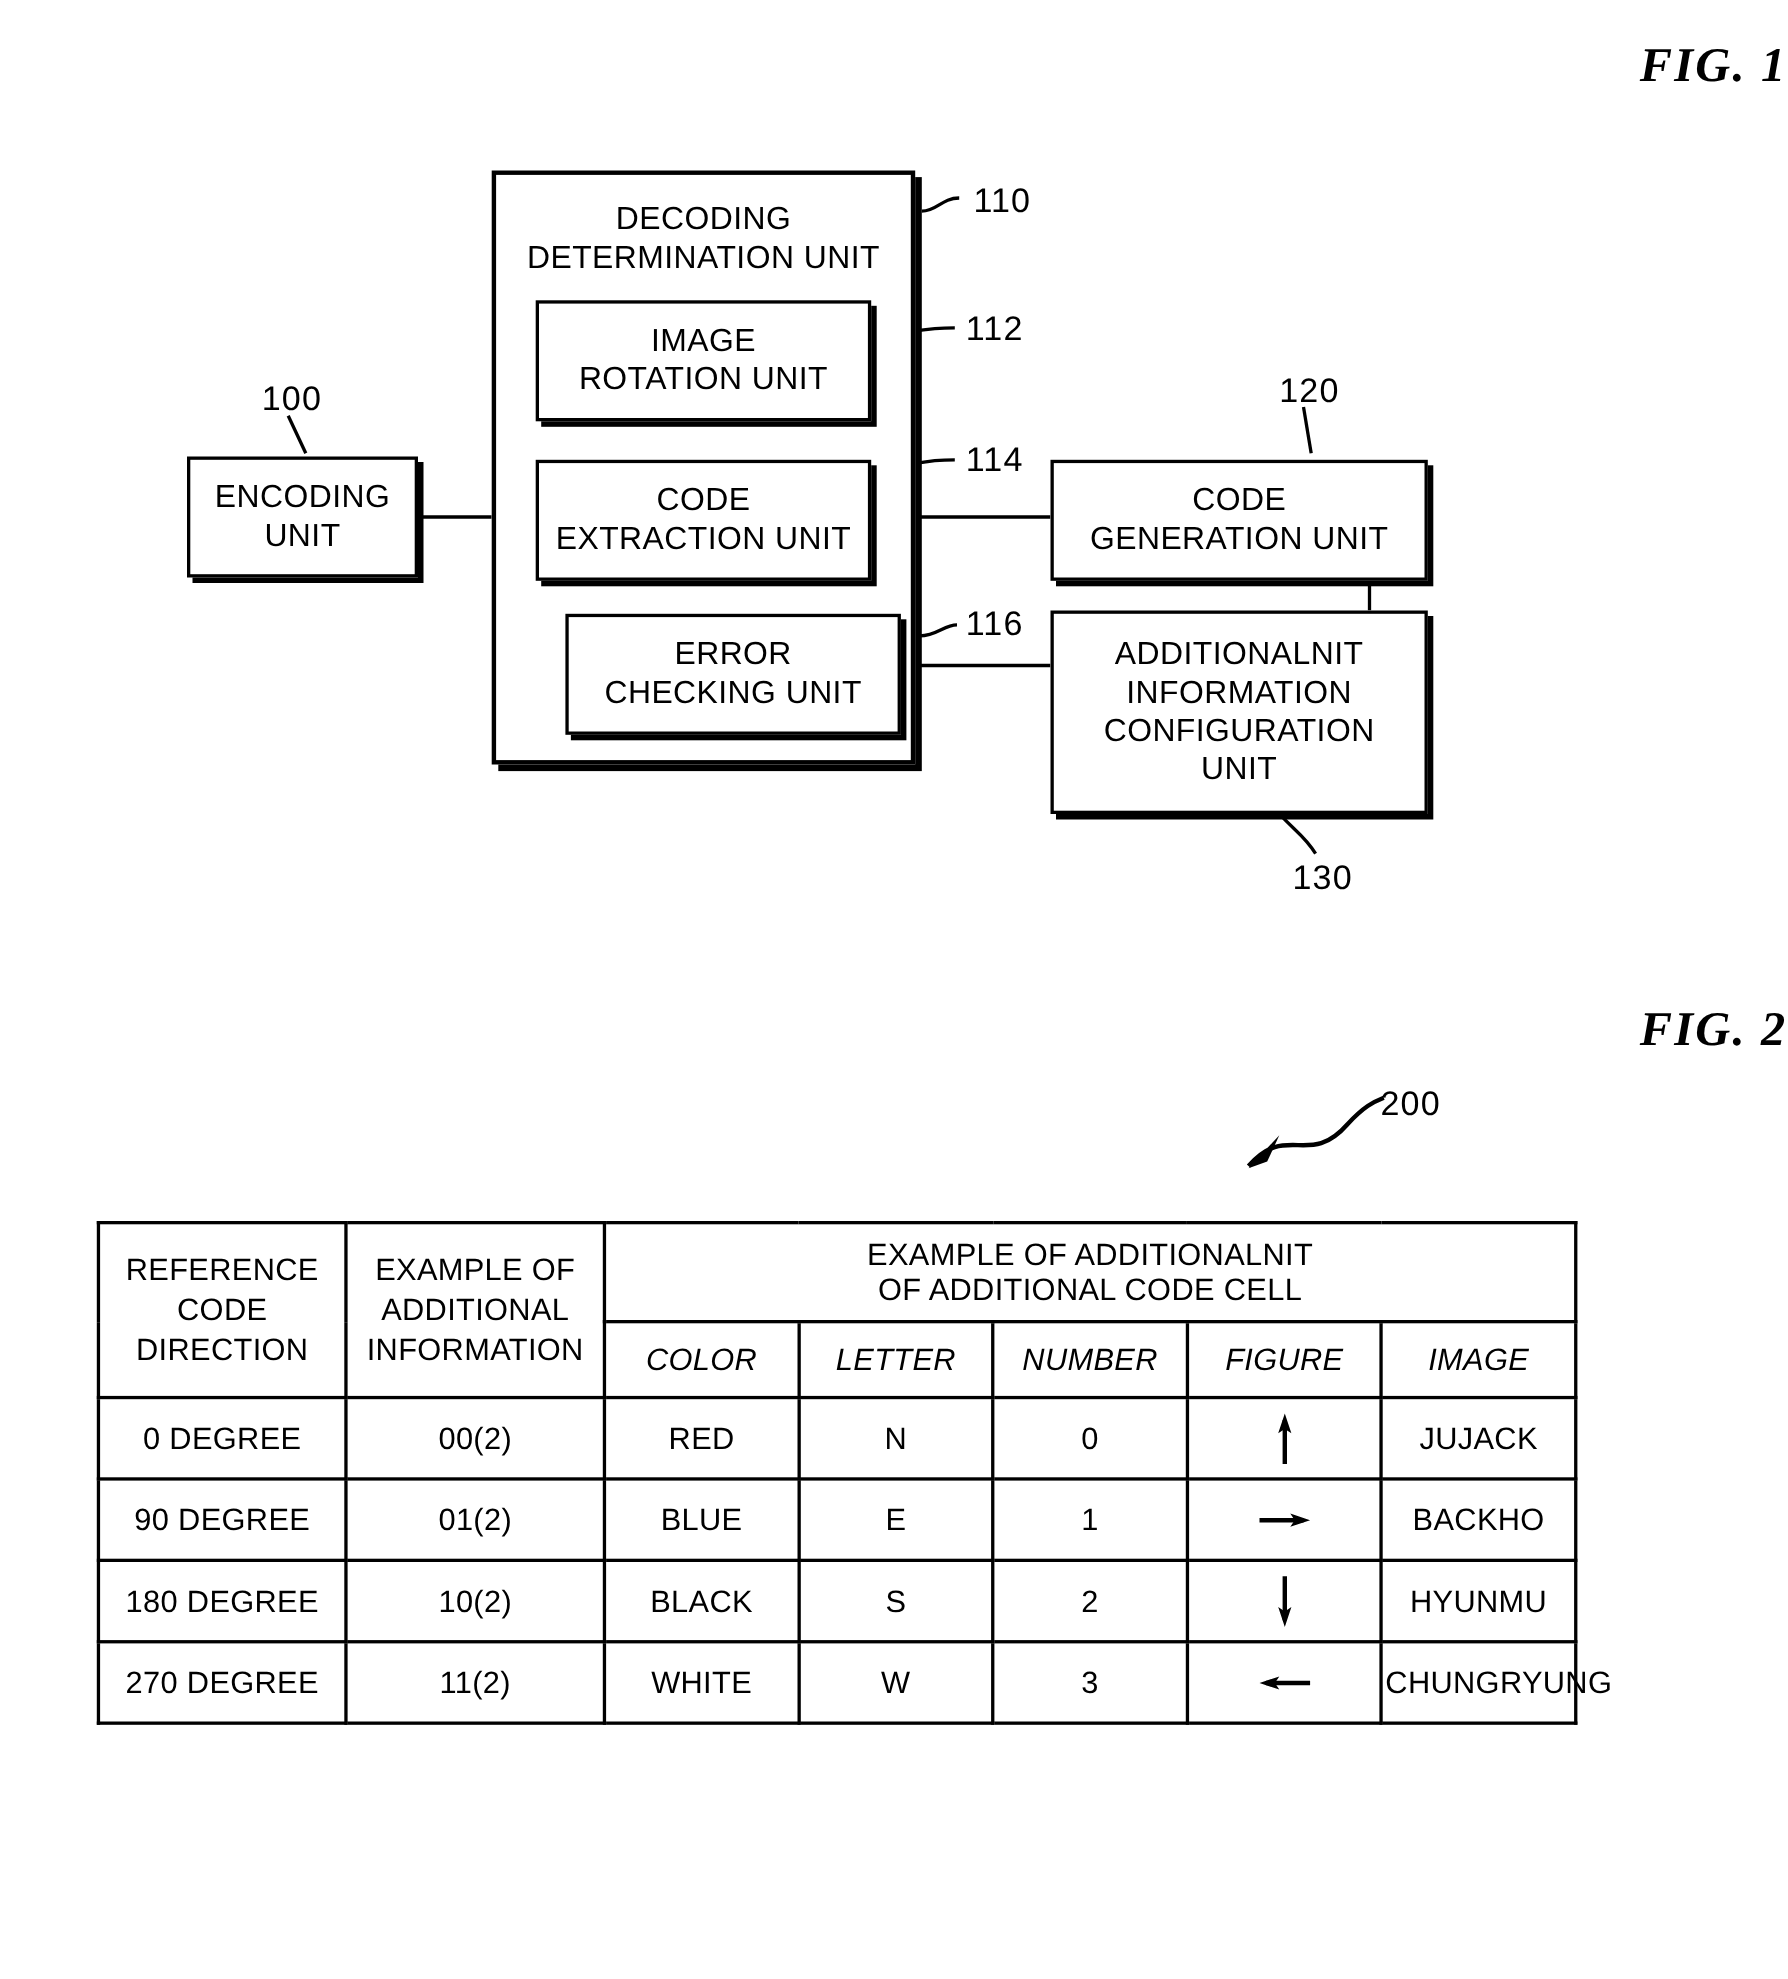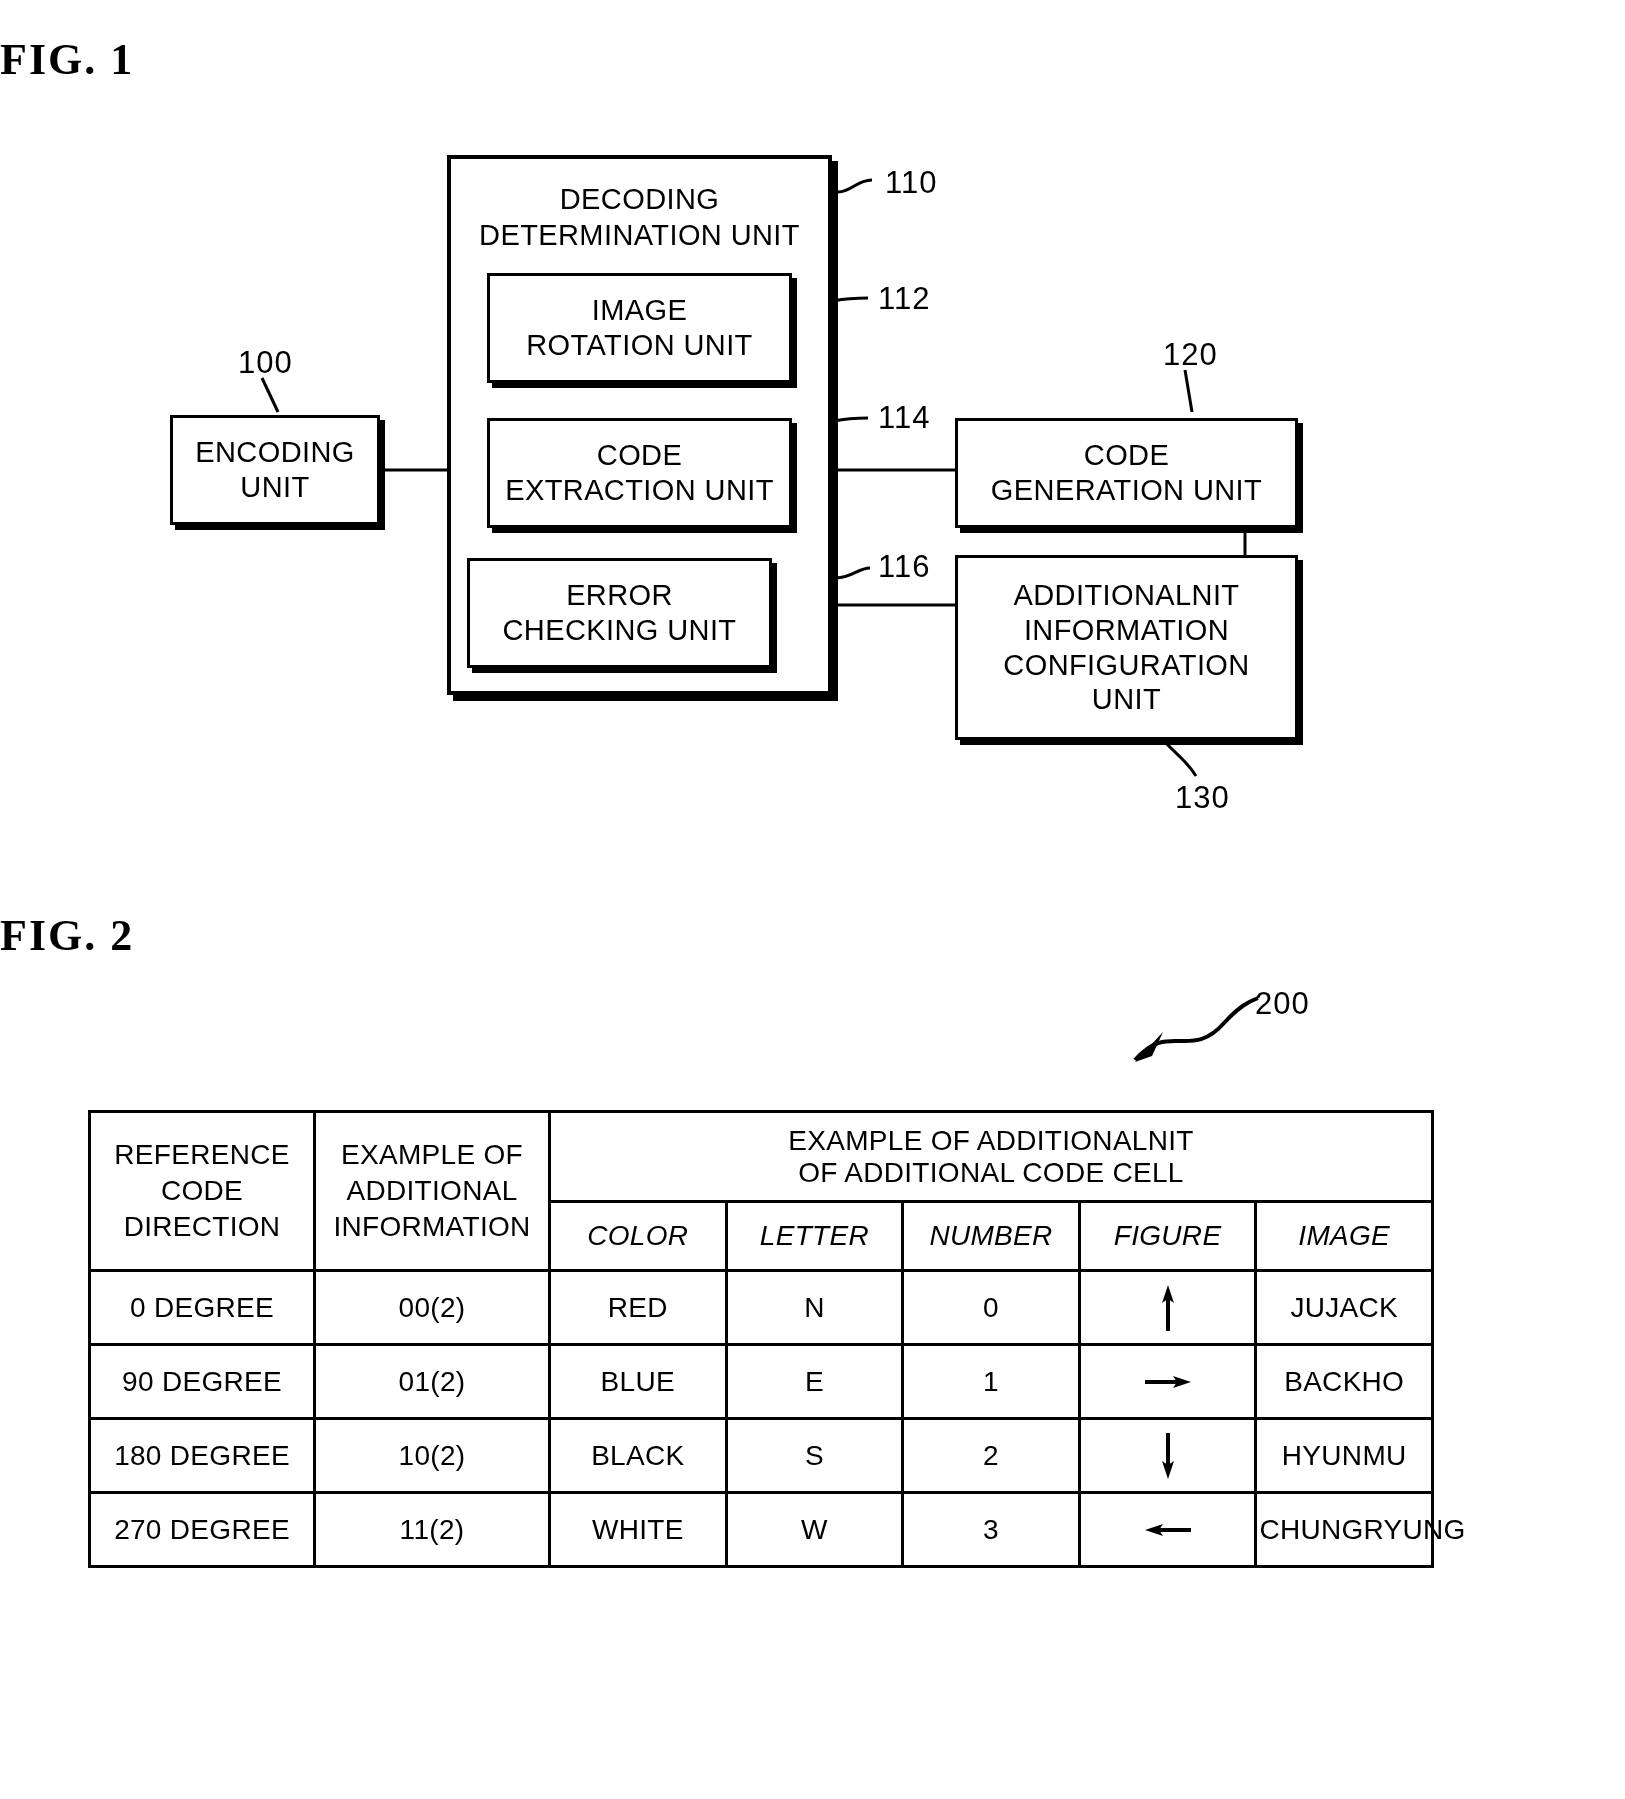--- a/index.html
+++ b/index.html
@@ -13,25 +13,26 @@
     position: relative;
     font-family: "Liberation Sans", sans-serif;
     color: #000000;
     overflow: hidden;
   }
 
   
   .fig-title {
     position: absolute;
     width: 100%;
-    text-align: left;
+    text-align: right;
     font-family: "Liberation Serif", serif;
     font-weight: bold;
     font-size: 44px;
     letter-spacing: 2px;
+    font-style: italic;
   }
   #fig1-title { top: 34px; left: 0; }
   #fig2-title { top: 910px; left: 0; }
 
   
   .blk {
     position: absolute;
     box-sizing: border-box;
     border: 3px solid #000;
     background: #fff;
@@ -60,21 +61,21 @@
     left: 0; right: 0; top: 22px;
     text-align: center;
     font-size: 29px;
     line-height: 1.25;
     white-space: pre-line;
   }
 
   #blk-encoding  { left: 170px; top: 415px; width: 210px; height: 110px; }
   #blk-rotation  { left: 487px; top: 273px; width: 305px; height: 110px; }
   #blk-extract   { left: 487px; top: 418px; width: 305px; height: 110px; }
-  #blk-error     { left: 467px; top: 558px; width: 305px; height: 110px; }
+  #blk-error     { left: 514px; top: 558px; width: 305px; height: 110px; }
   #blk-codegen   { left: 955px; top: 418px; width: 343px; height: 110px; }
   #blk-addinfo   { left: 955px; top: 555px; width: 343px; height: 185px; }
 
   
   .ref {
     position: absolute;
     font-size: 31px;
     letter-spacing: 1px;
   }
   #ref-100 { left: 238px; top: 345px; }

